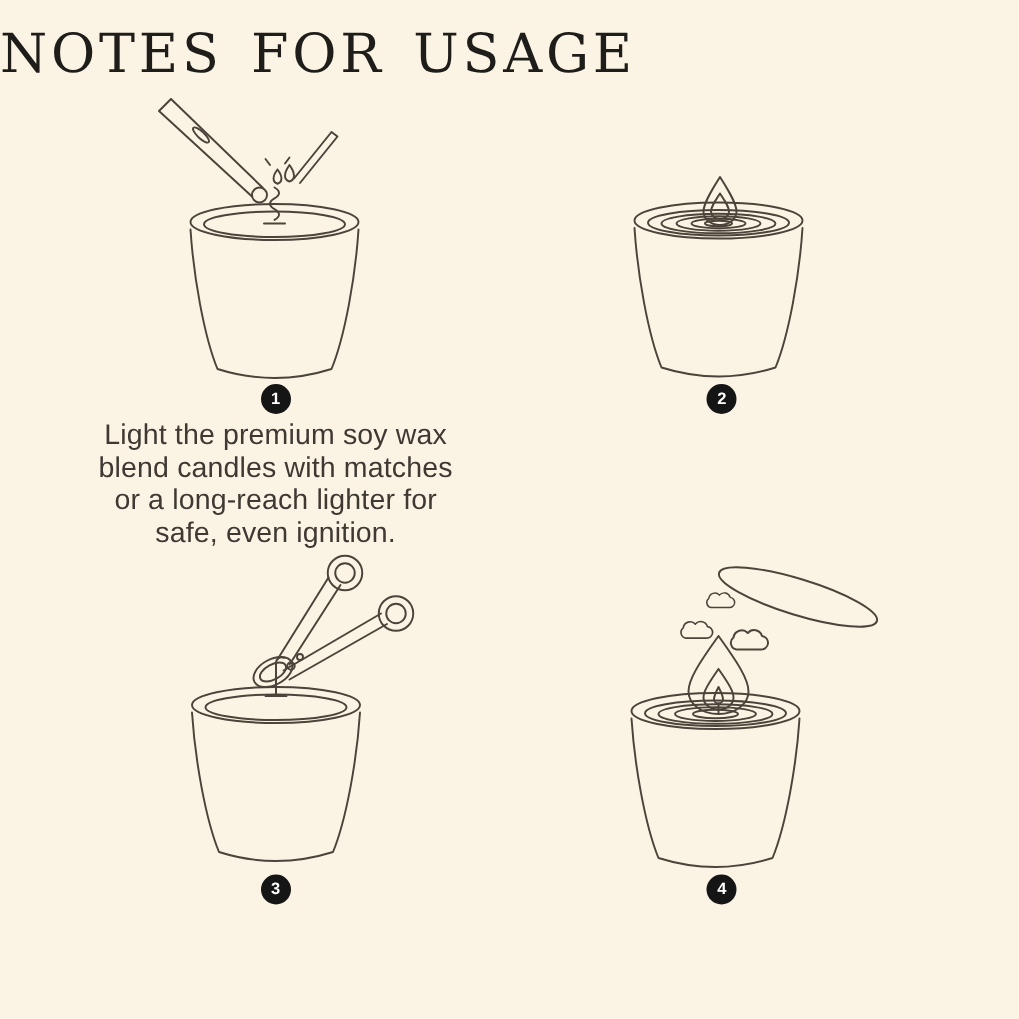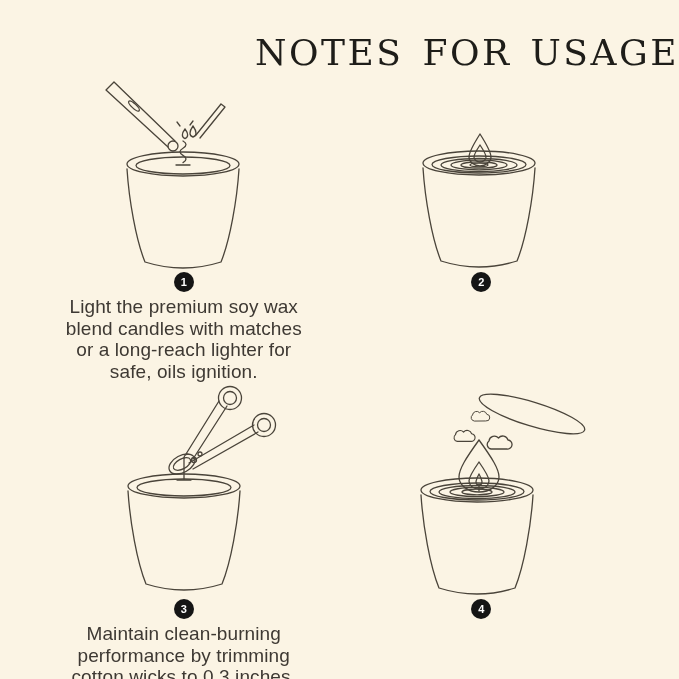--- a/index.html
+++ b/index.html
@@ -5,22 +5,22 @@
   html,body{margin:0;padding:0;}
   body{
     width:679px;height:679px;
     background:#FBF4E4;
     overflow:hidden;
     font-family:"Liberation Sans",sans-serif;
     color:#3E3933;
   }
   .page{width:679px;height:679px;position:relative;}
   .page-title{
-    margin:0;padding-top:32px;
-    text-align:right;
+    margin:0;padding-top:16px;
+    text-align:left;
     font-family:"DejaVu Serif","Liberation Serif",serif;
     font-size:36px;line-height:1.15;
     font-weight:400;
     letter-spacing:2.5px;
     word-spacing:5px;
     color:#1E1D19;
   }
   .steps-grid{
     display:grid;
     grid-template-columns:1fr 1fr;
@@ -92,21 +92,21 @@
             <path d="M117 88 h14"></path>
           </g>
         </svg>
       </div>
       <div class="badge">
           <span>1</span>
         </div>
       <p class="caption">Light the premium soy wax
 blend candles with matches
 or a long-reach lighter for
-safe, oils ignition.</p>
+safe, even ignition.</p>
     </section>
 
     <section class="step row1">
       <div class="illus">
         <svg width="250" height="150" viewBox="0 0 250 150">
           <g transform="translate(123,44)">
             <ellipse rx="56" ry="12"></ellipse>
             <ellipse cy="1.5" rx="47" ry="8.5"></ellipse>
             <path d="M-56 5 C-54 36 -47 76 -38 98 Q0 110 38 98 C47 76 54 36 56 5"></path>
           </g>
@@ -149,23 +149,20 @@
             <circle cx="171" cy="14" r="11.5"></circle>
             <circle cx="171" cy="14" r="6.5"></circle>
             <circle cx="205" cy="41" r="11.5"></circle>
             <circle cx="205" cy="41" r="6.5"></circle>
           </g>
         </svg>
       </div>
       <div class="badge">
           <span>3</span>
         </div>
-      <p class="caption">Maintain clean-burning
-performance by trimming
-cotton wicks to 0.3 inches.</p>
     </section>
 
     <section class="step row2">
       <div class="illus">
         <svg width="250" height="212" viewBox="0 0 250 212">
           <g transform="translate(121,106)">
             <ellipse rx="56" ry="12"></ellipse>
             <ellipse cy="1.5" rx="47" ry="8.5"></ellipse>
             <path d="M-56 5 C-54 36 -47 76 -38 98 Q0 110 38 98 C47 76 54 36 56 5"></path>
           </g>

